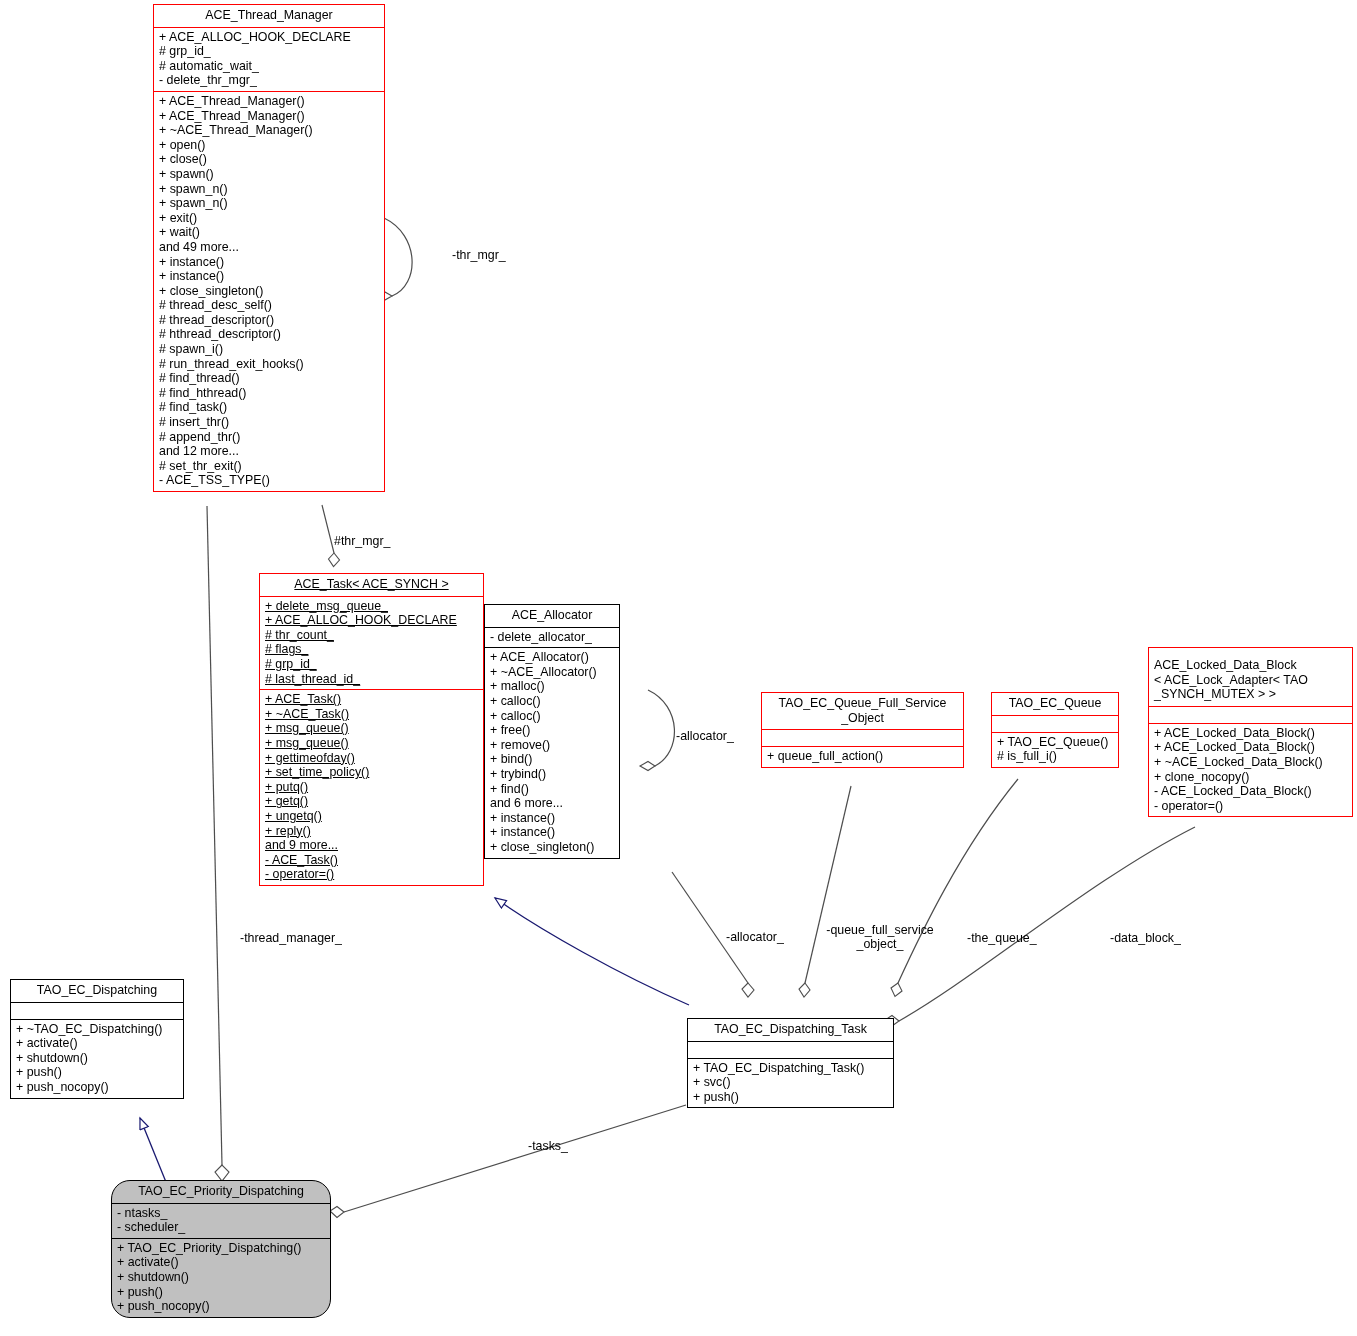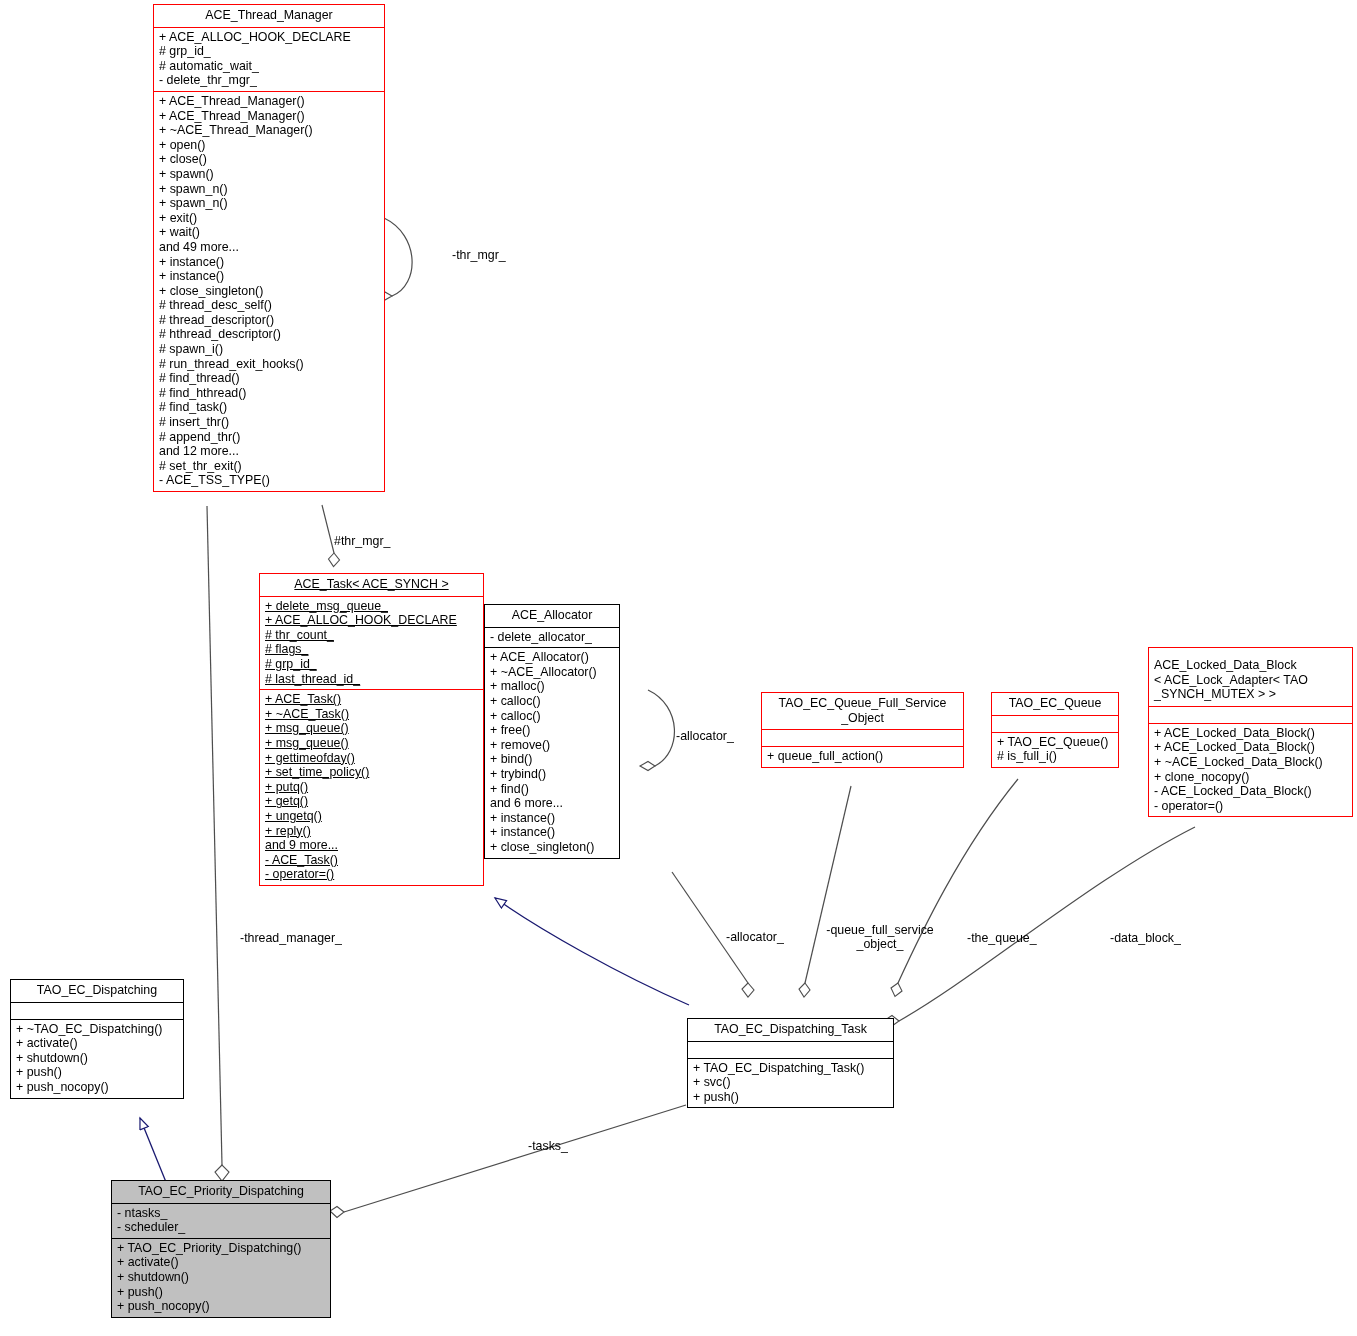--- a/index.html
+++ b/index.html
@@ -267,21 +267,21 @@
   <div class="uml-box black" style="left:687px; top:994px; width:207px;margin-top:24px;">
     <div class="uml-title">TAO_EC_Dispatching_Task</div>
     <div class="uml-attrs"></div>
     <div class="uml-ops">
       <div class="uml-row">+ TAO_EC_Dispatching_Task()</div>
       <div class="uml-row">+ svc()</div>
       <div class="uml-row">+ push()</div>
     </div>
   </div>
 
-  <div class="uml-box highlight" style="left:111px; top:1180px; width:220px;">
+  <div class="uml-box highlight" style="left:111px; top:1180px; width:220px;border-radius:19px;">
     <div class="uml-title">TAO_EC_Priority_Dispatching</div>
     <div class="uml-attrs">
       <div class="uml-row">- ntasks_</div>
       <div class="uml-row">- scheduler_</div>
     </div>
     <div class="uml-ops">
       <div class="uml-row">+ TAO_EC_Priority_Dispatching()</div>
       <div class="uml-row">+ activate()</div>
       <div class="uml-row">+ shutdown()</div>
       <div class="uml-row">+ push()</div>

